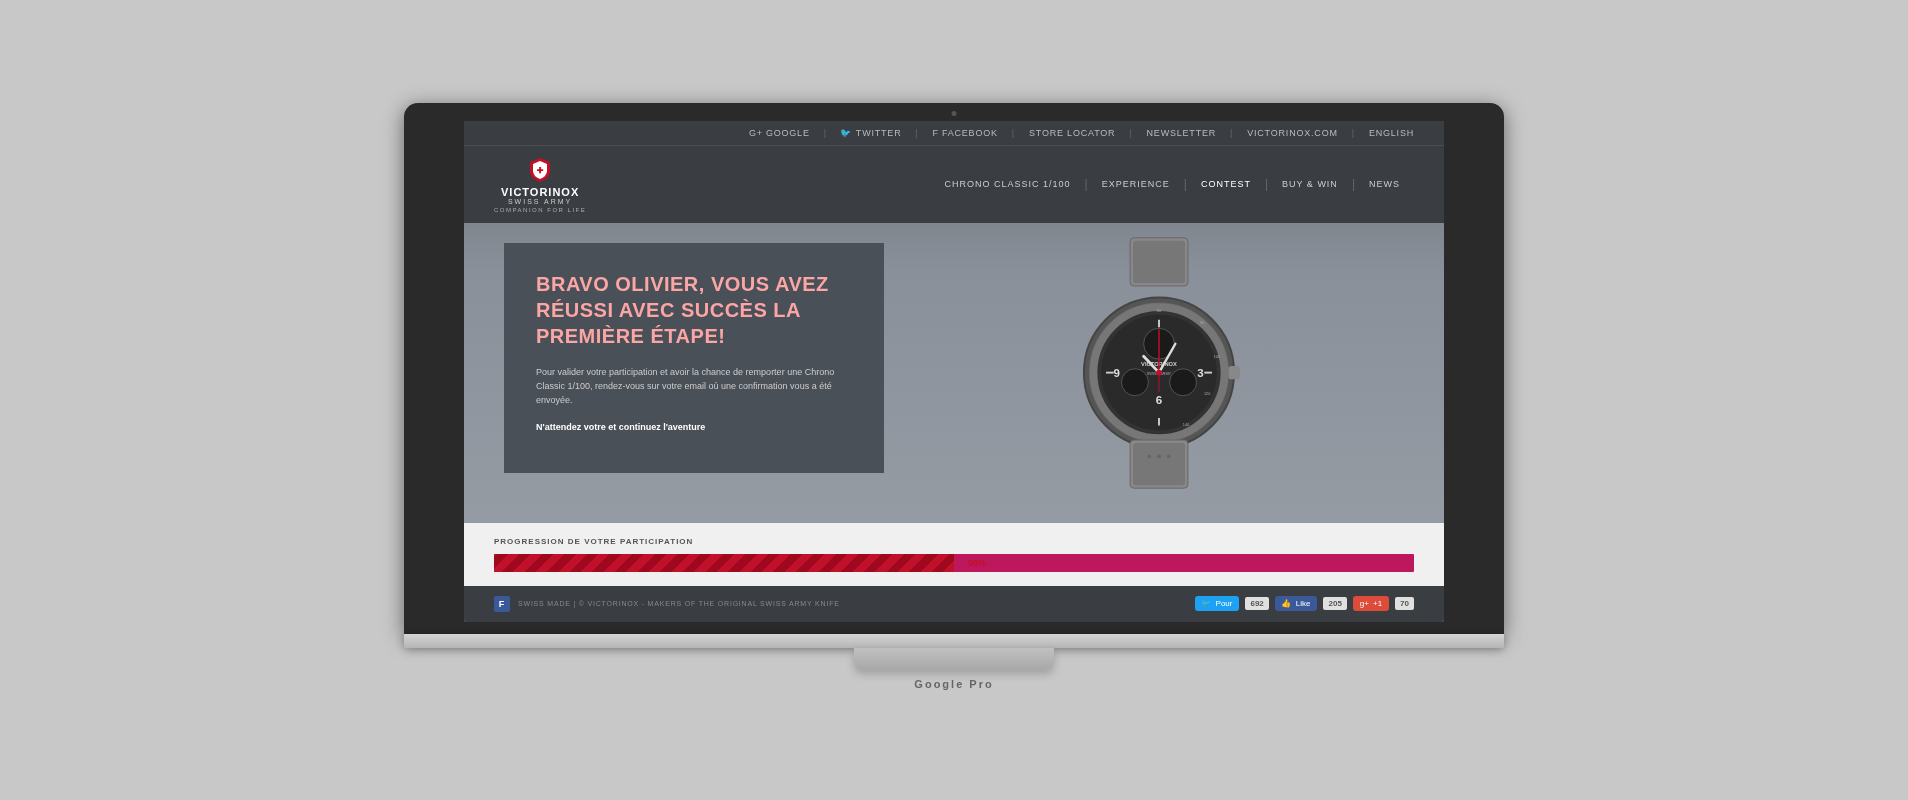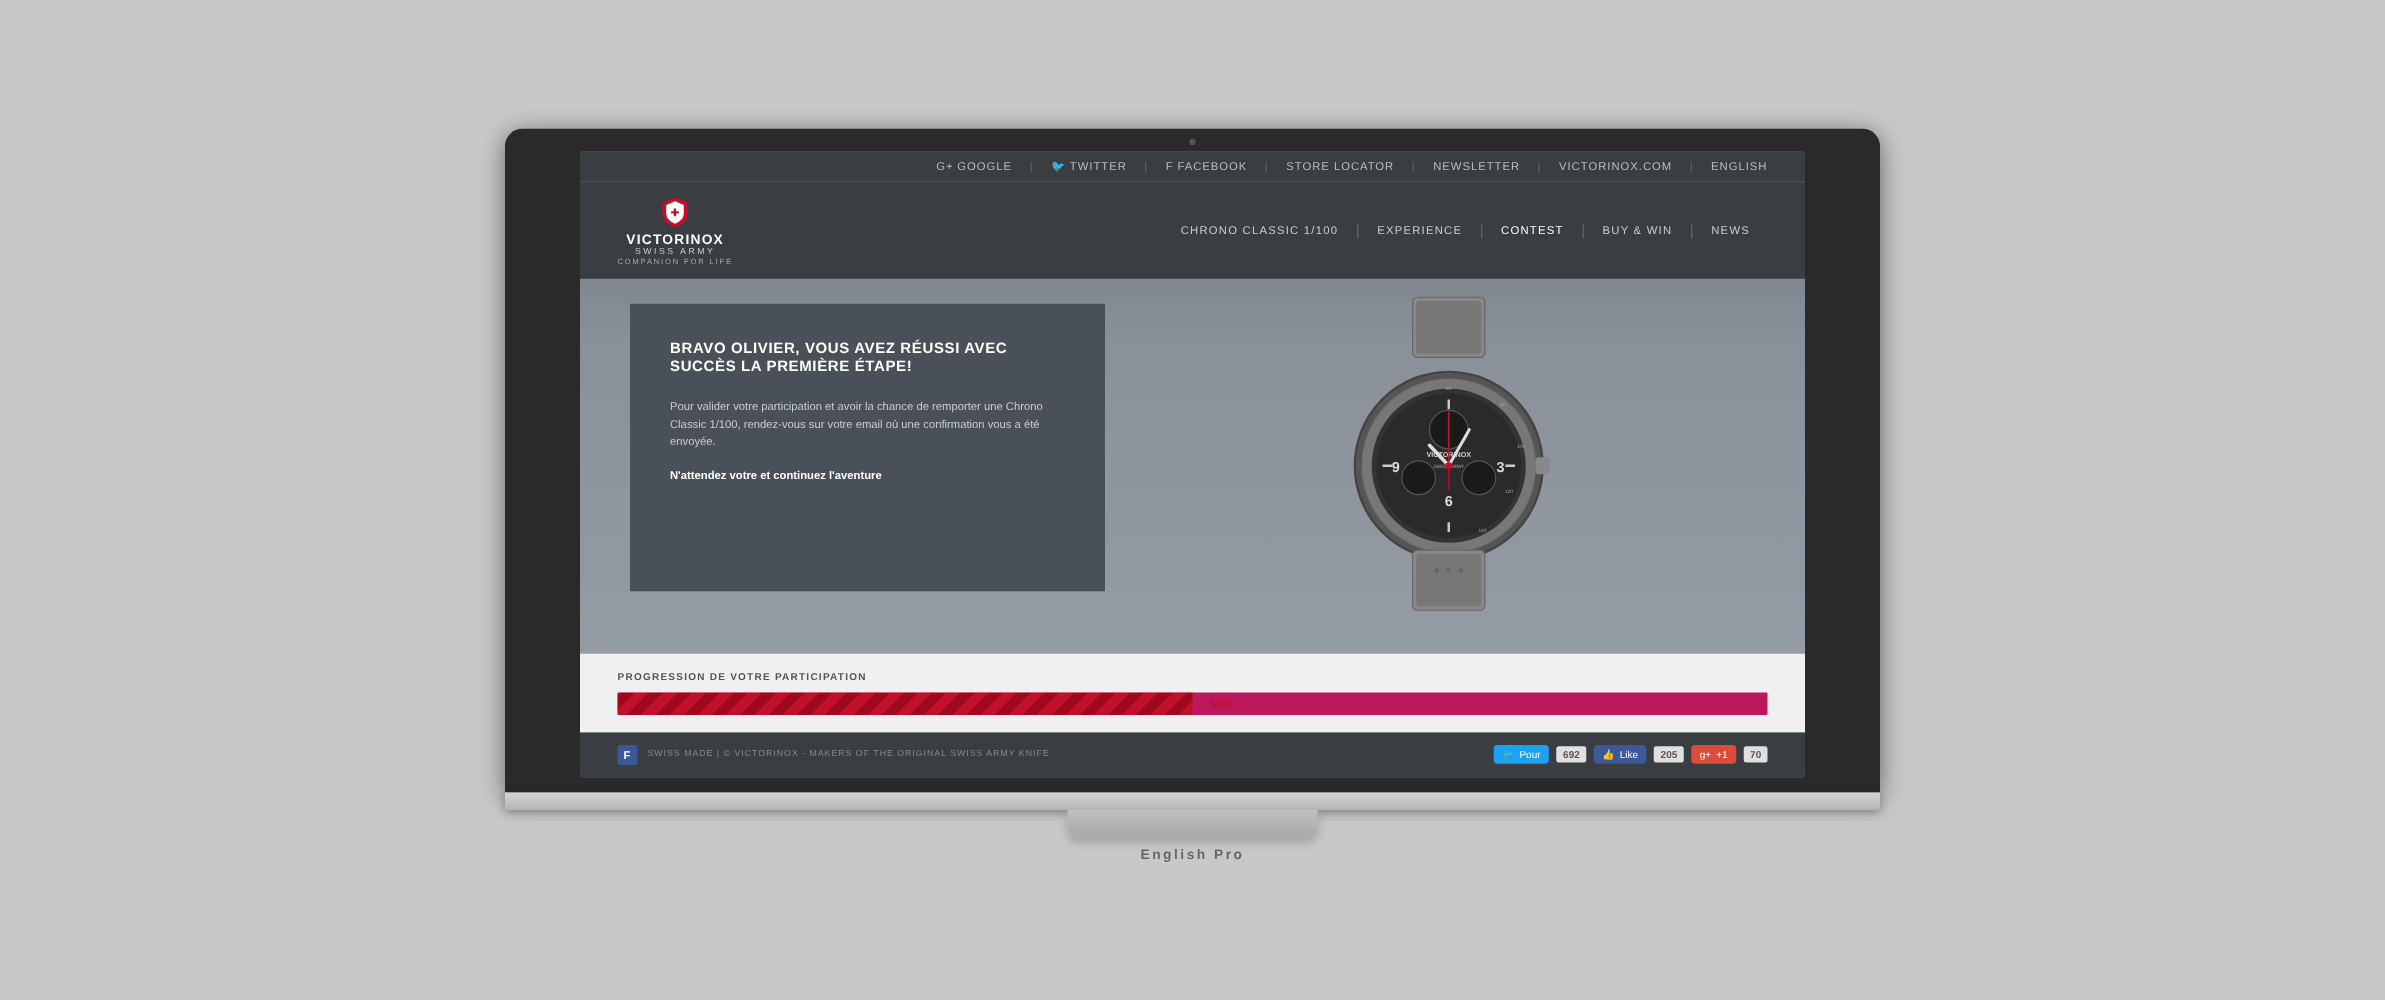--- a/index.html
+++ b/index.html
@@ -152,23 +152,23 @@
 
     .message-box {
       background: #4a5058;
       padding: 28px 32px;
       width: 380px;
       min-height: 230px;
       flex-shrink: 0;
     }
 
     .message-title {
-      font-size: 12px;
-      font-weight: bold;
-      color: #ffffff;
+      font-size: 20px;
+      font-weight: bold;
+      color: #fca5a5;
       text-transform: uppercase;
       line-height: 1.3;
       margin-bottom: 16px;
       letter-spacing: 0.5px;
     }
 
     .message-body {
       font-size: 9px;
       color: #ccc;
       line-height: 1.6;
@@ -490,14 +490,14 @@
         </div>
 
       </div>
     </div>
   </div>
 
   <div style="background: linear-gradient(to bottom, #d5d5d5, #b5b5b5); height: 14px; border-radius: 0 0 3px 3px; box-shadow: 0 2px 8px rgba(0,0,0,0.3);"></div>
   <div style="display: flex; justify-content: center;">
     <div style="background: linear-gradient(to bottom, #c0c0c0, #a8a8a8); width: 200px; height: 22px; border-radius: 0 0 8px 8px; box-shadow: 0 4px 8px rgba(0,0,0,0.2);"></div>
   </div>
-  <div style="text-align: center; padding: 8px 0; font-size: 11px; color: #666; font-weight: bold; letter-spacing: 2px;">English Pro</div>
+  <div style="text-align: center; padding: 8px 0; font-size: 11px; color: #666; font-weight: bold; letter-spacing: 2px;">Google Pro</div>
 </div>
 
 </body></html>

